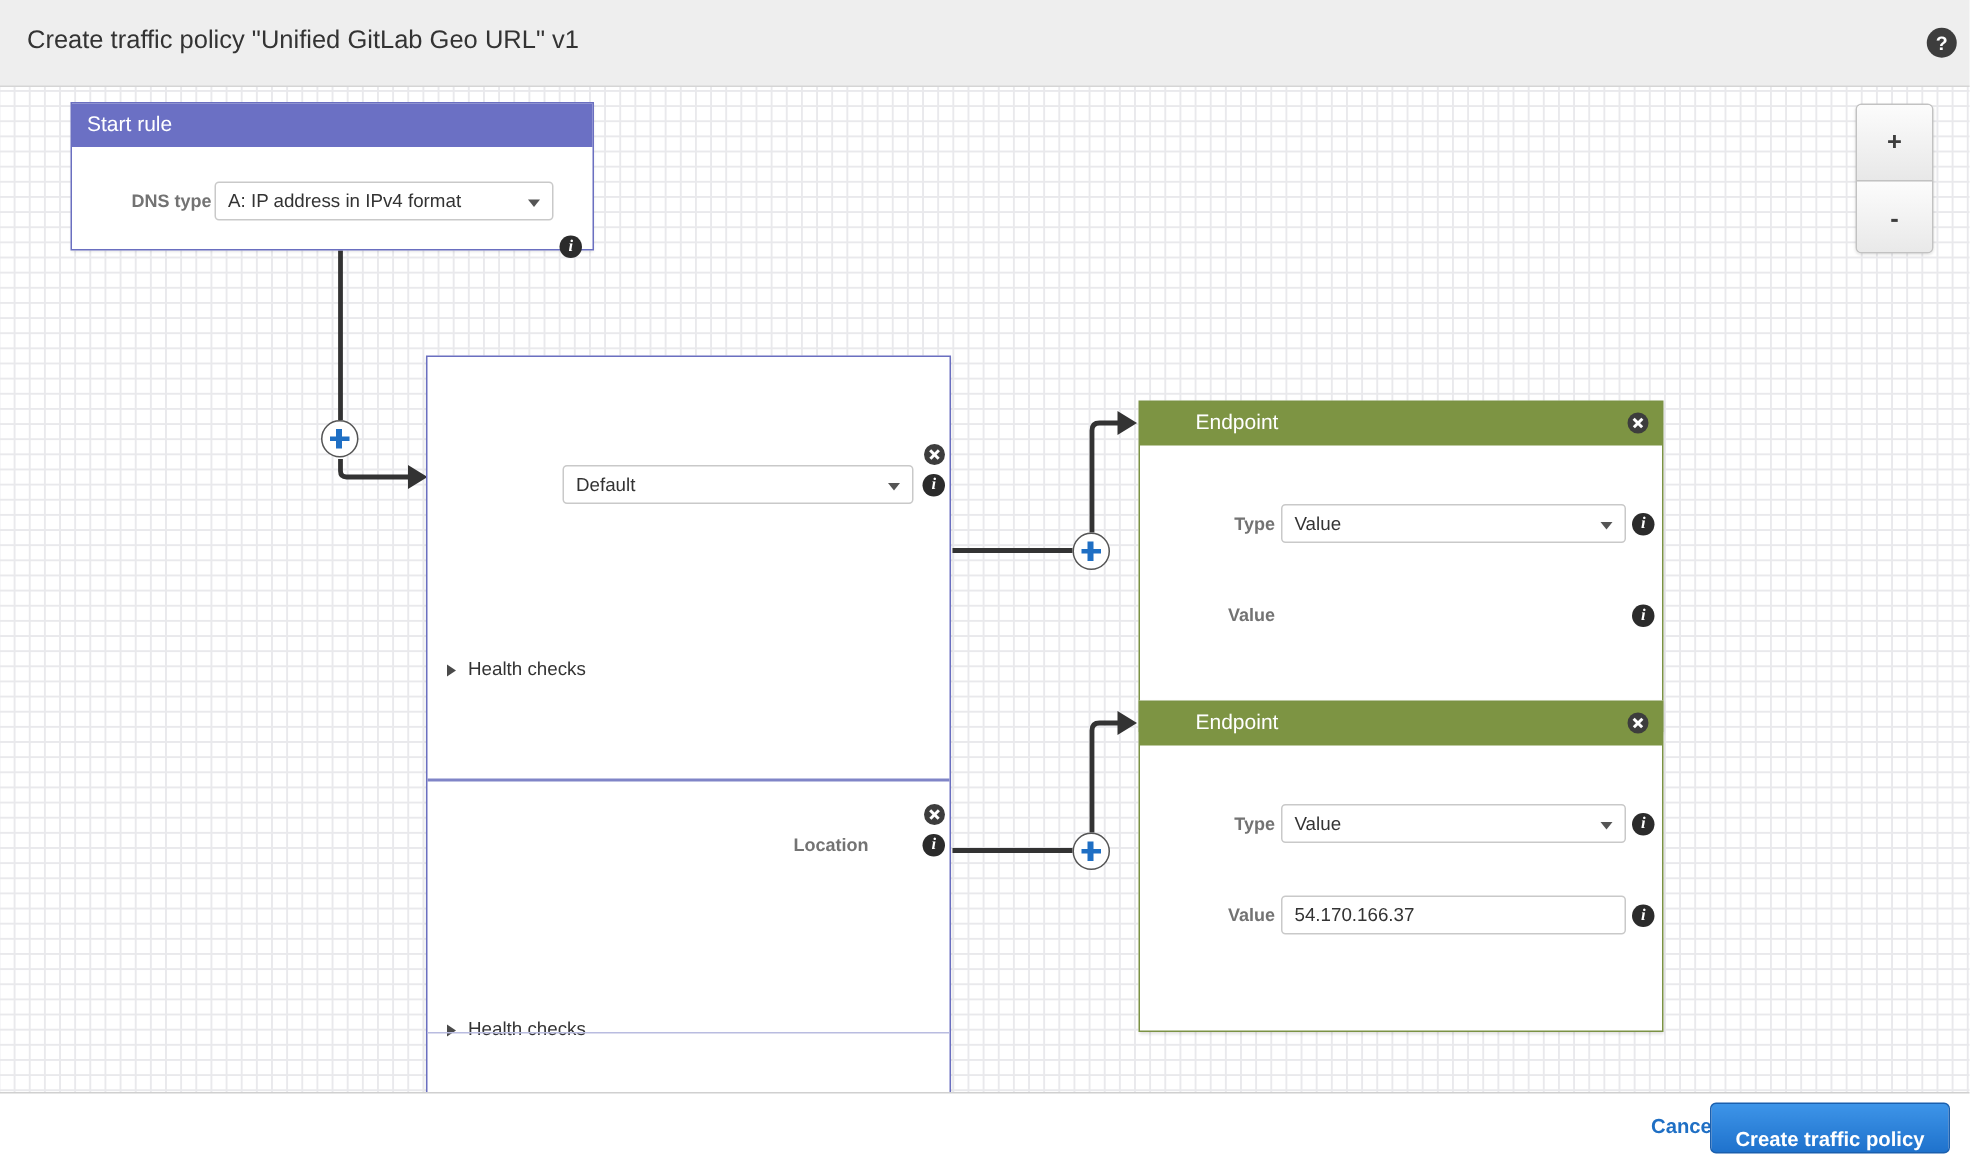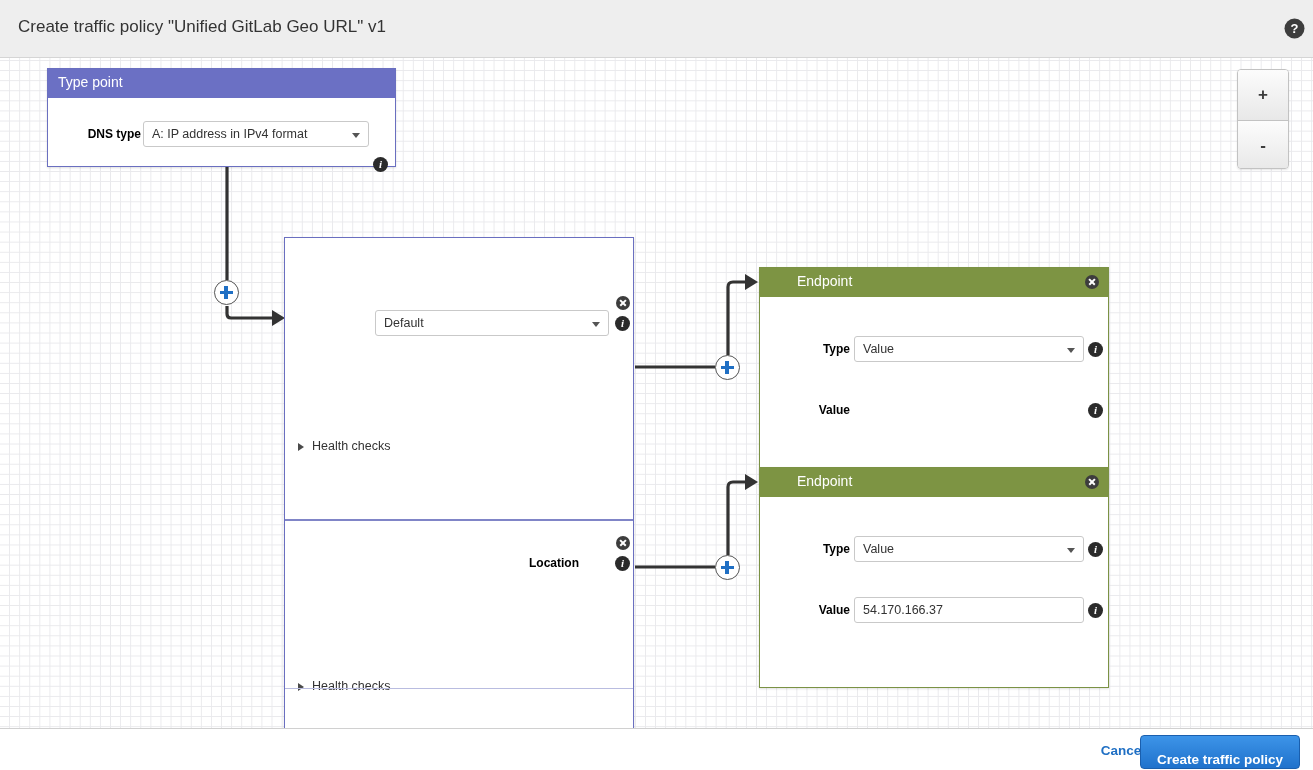--- a/index.html
+++ b/index.html
@@ -79,21 +79,21 @@
 
   
   .ibtn {
     position: absolute; width: 15px; height: 15px; border-radius: 50%;
     background: #2b2b2b; cursor: pointer;
     color: #ffffff; font-size: 11px; font-weight: bold; font-style: italic;
     font-family: "Liberation Serif", serif;
     text-align: center; line-height: 15px;
   }
   .flabel {
-    position: absolute; font-size: 12px; font-weight: bold; color: #000000;
+    position: absolute; font-size: 12px; font-weight: bold; color: #737373;
     text-align: right; white-space: nowrap;
   }
   .fsel, .finp {
     position: absolute; height: 26px;
     border: 1px solid #c9c9c9; border-radius: 3px; background: #ffffff;
     font-size: 12.5px; color: #333333;
     padding: 0 22px 0 8px; line-height: 24px;
     white-space: nowrap; overflow: hidden;
     cursor: pointer;
   }
@@ -207,21 +207,21 @@
 
     <g fill="#333333">
       <polygon points="272,252 285,260 272,268"></polygon>
       <polygon points="745,216 758,224 745,232"></polygon>
       <polygon points="745,416 758,424 745,432"></polygon>
     </g>
   </svg>
 
   <div class="node" style="left:47px; top:10px; width:349px; height:99px;">
     <div class="node-header">
-      <span>Type point</span>
+      <span>Start rule</span>
     </div>
     <div class="node-body" style="height:69px;">
       <div class="flabel" style="left:18px; top:29px; width:75px;">DNS type</div>
       <div class="fsel" style="left:95px; top:23px; width:226px;">
         <span>A: IP address in IPv4 format</span>
         <span class="caret"></span>
       </div>
       <div class="ibtn" style="left:325px; top:59px;">i</div>
     </div>
   </div>

